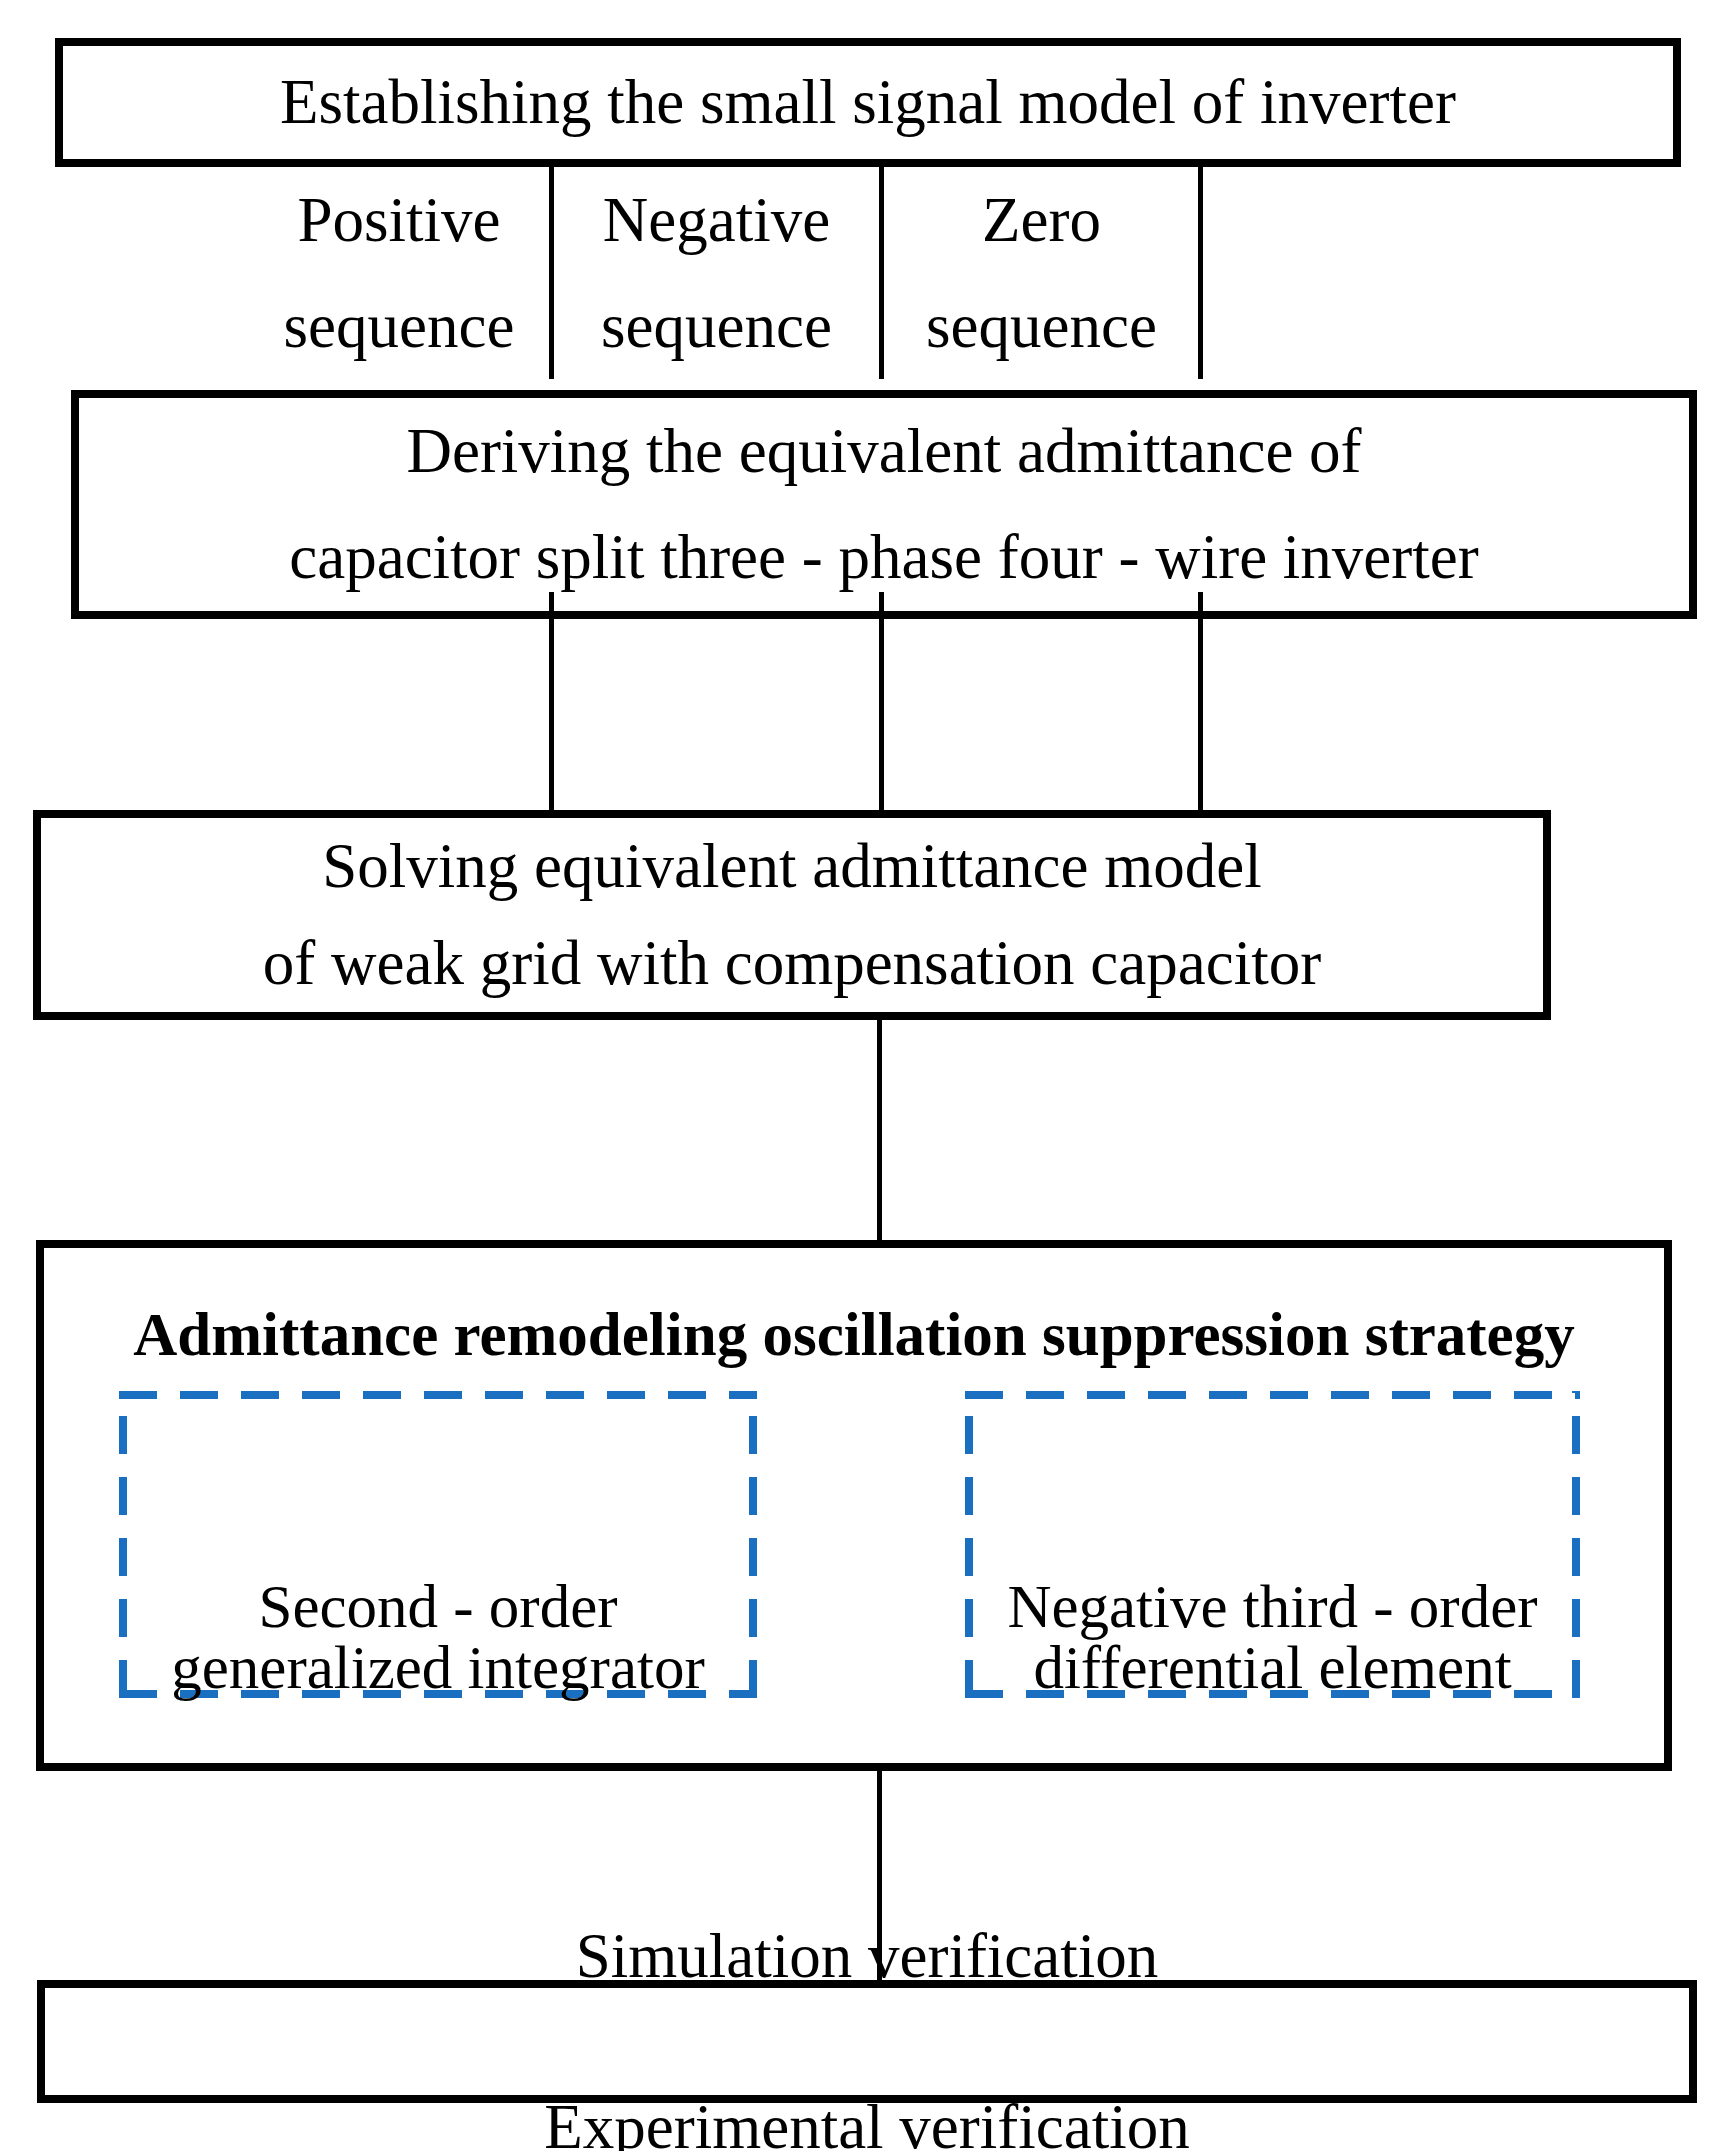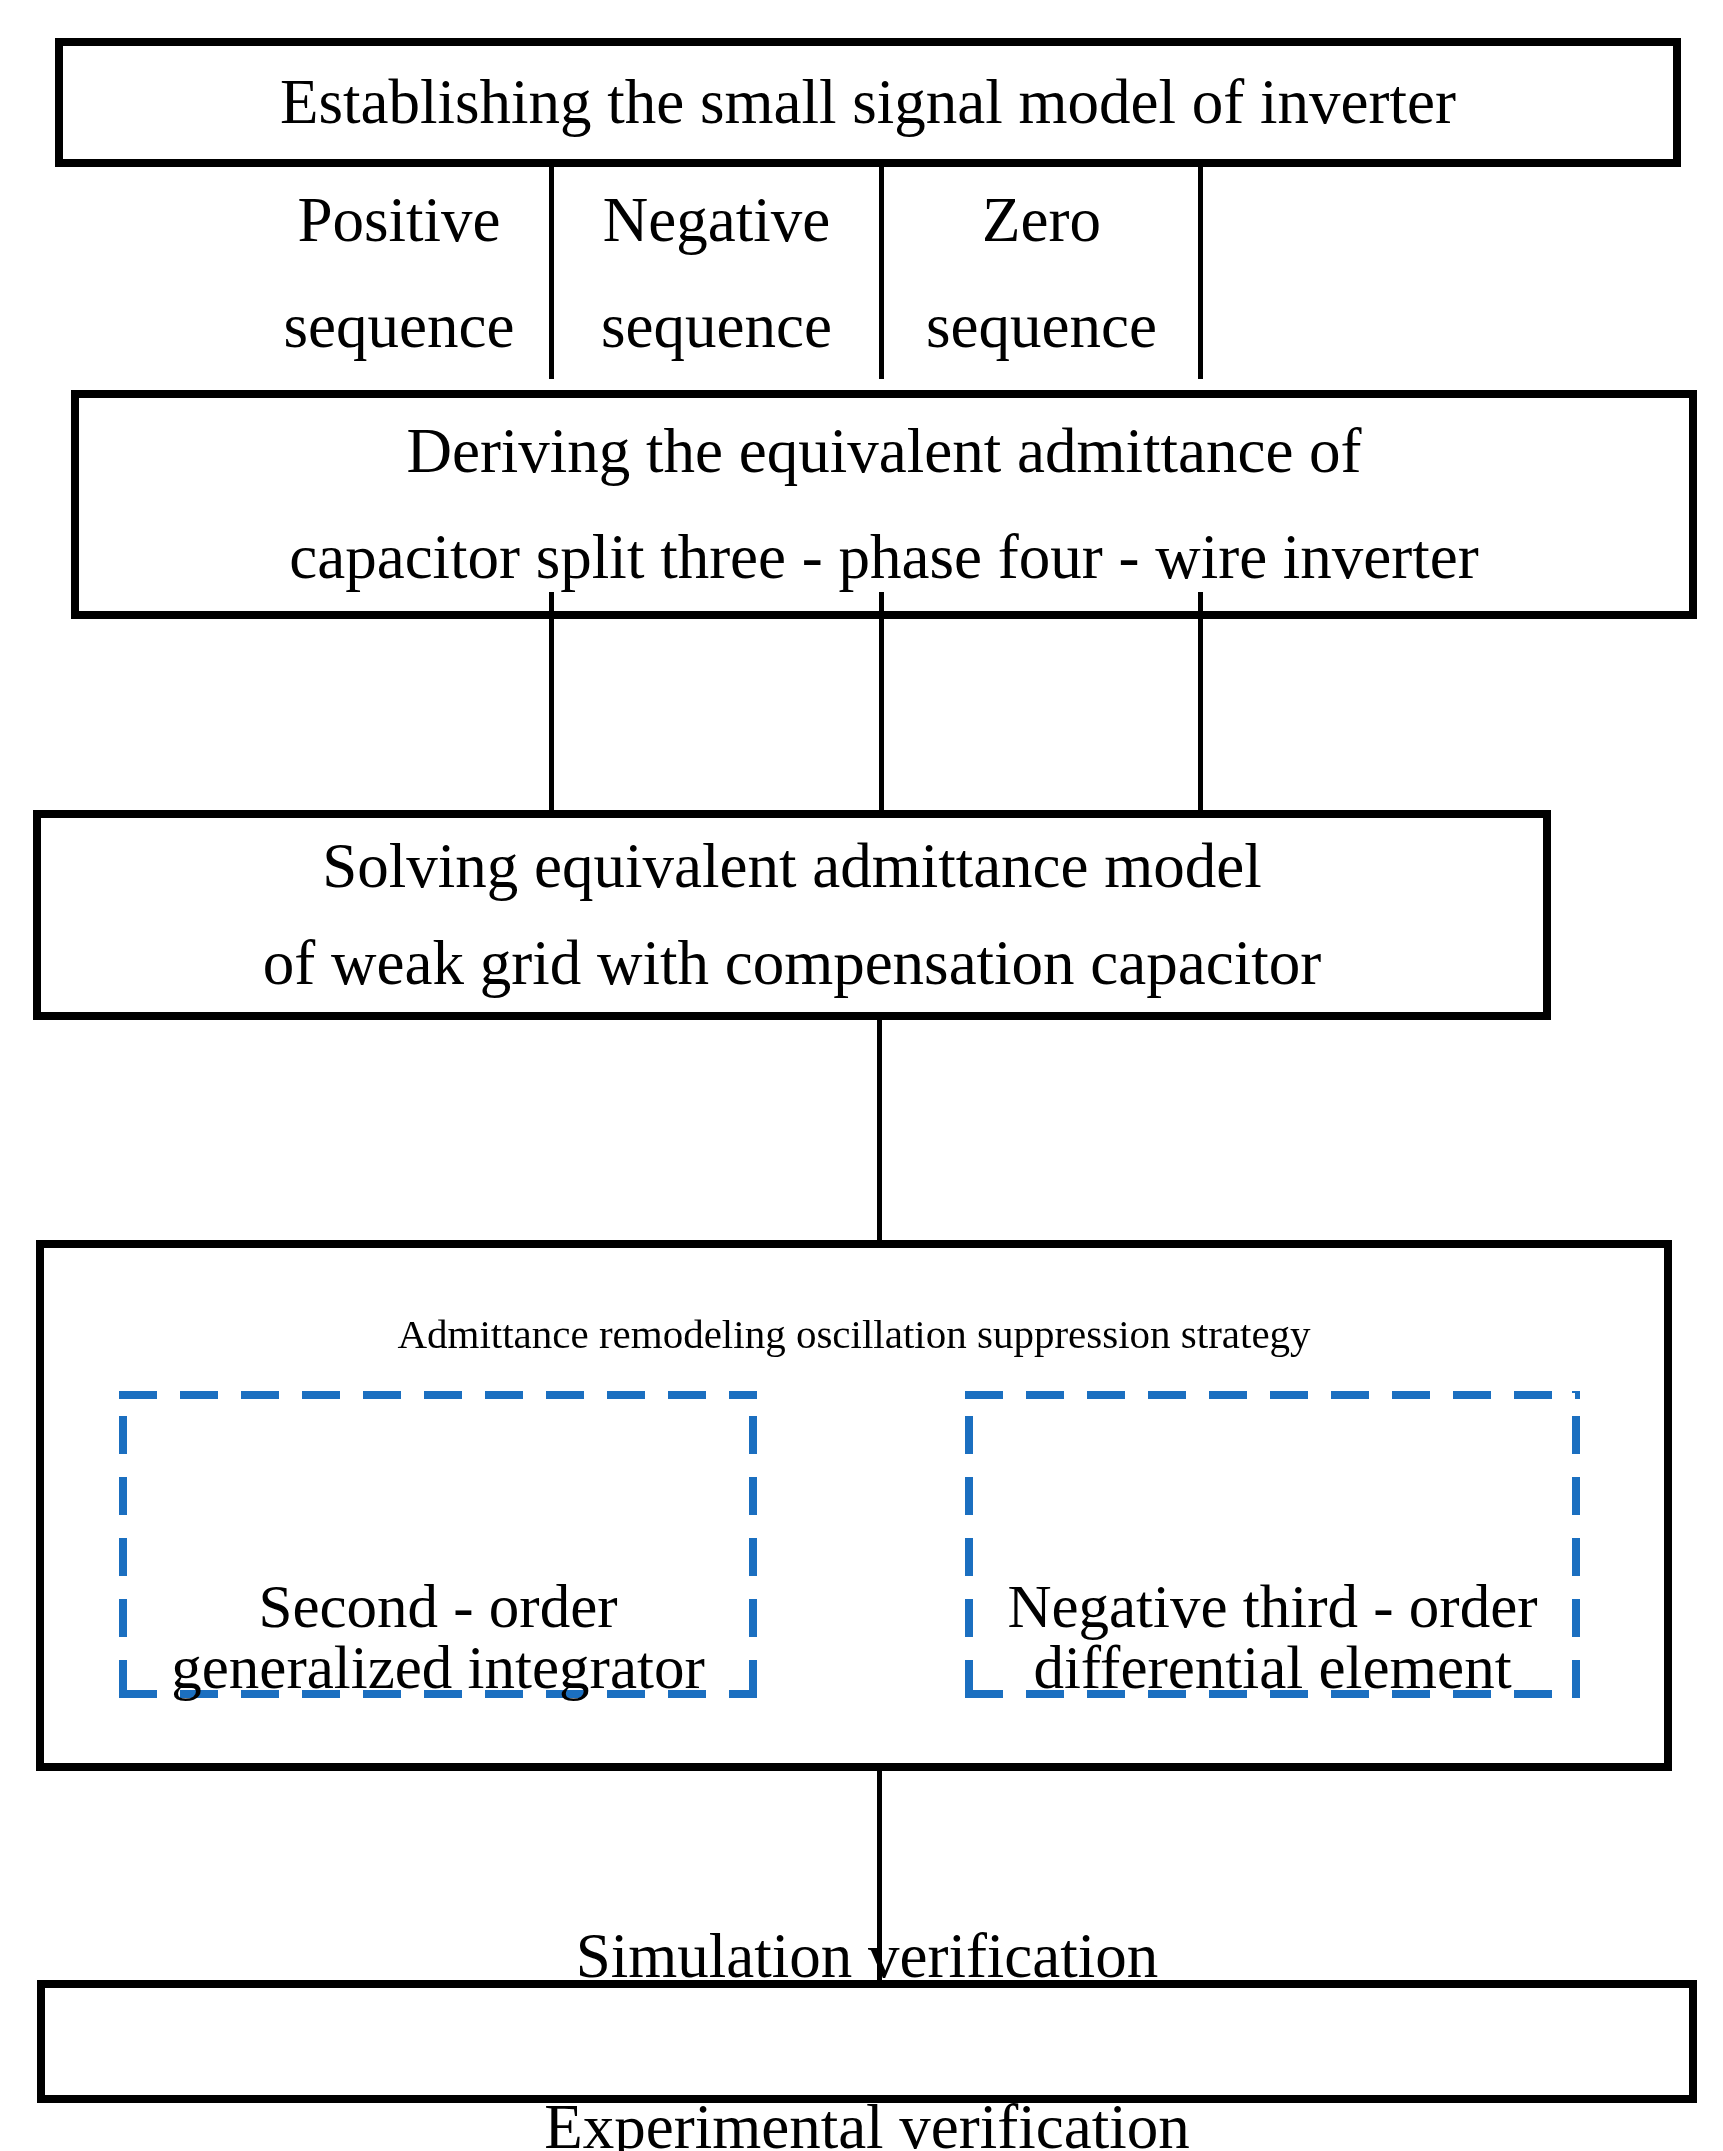--- a/index.html
+++ b/index.html
@@ -51,22 +51,23 @@
   #strategy-box{
     justify-content:flex-start;
   }
   .strategy-title{
     margin-top:32px;
     height:108px;
     width:100%;
     display:flex;
     align-items:center;
     justify-content:center;
-    font-size:41px;
+    font-size:61px;
     line-height:1;
+    font-weight:bold;
   }
   .dashed{
     position:absolute;
     box-sizing:border-box;
     display:flex;
     flex-direction:column;
     justify-content:flex-end;
     align-items:center;
     text-align:center;
     font-size:61px;

